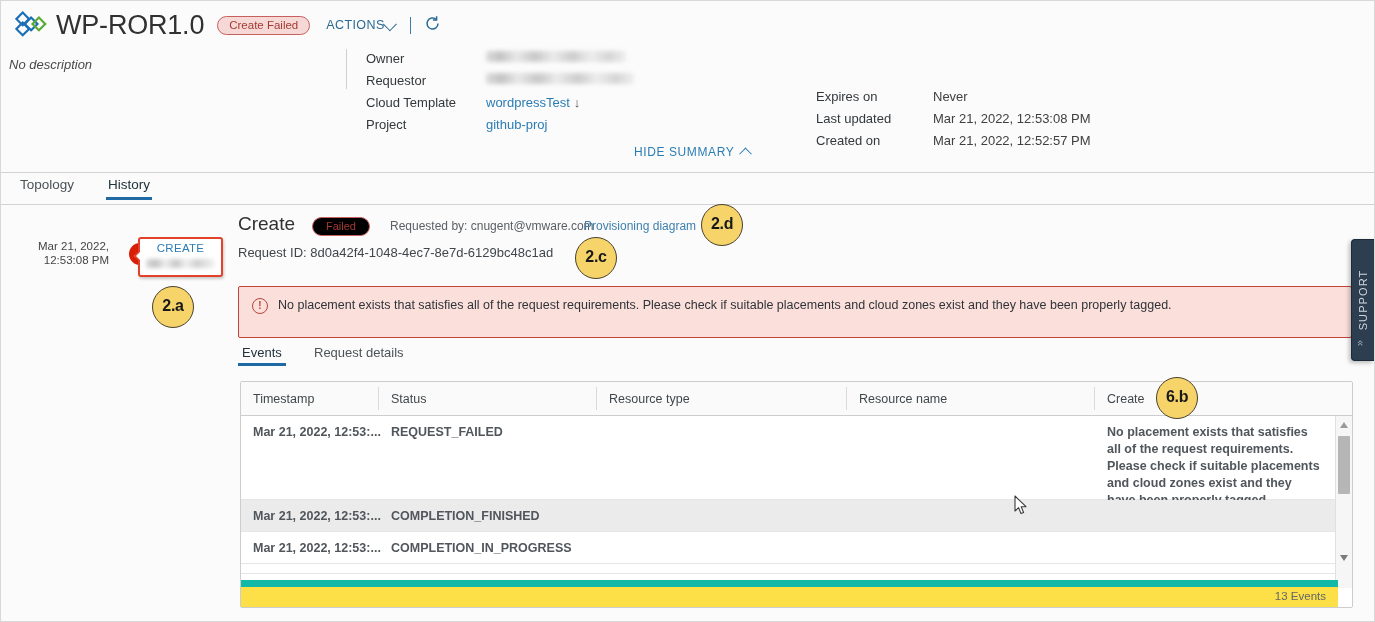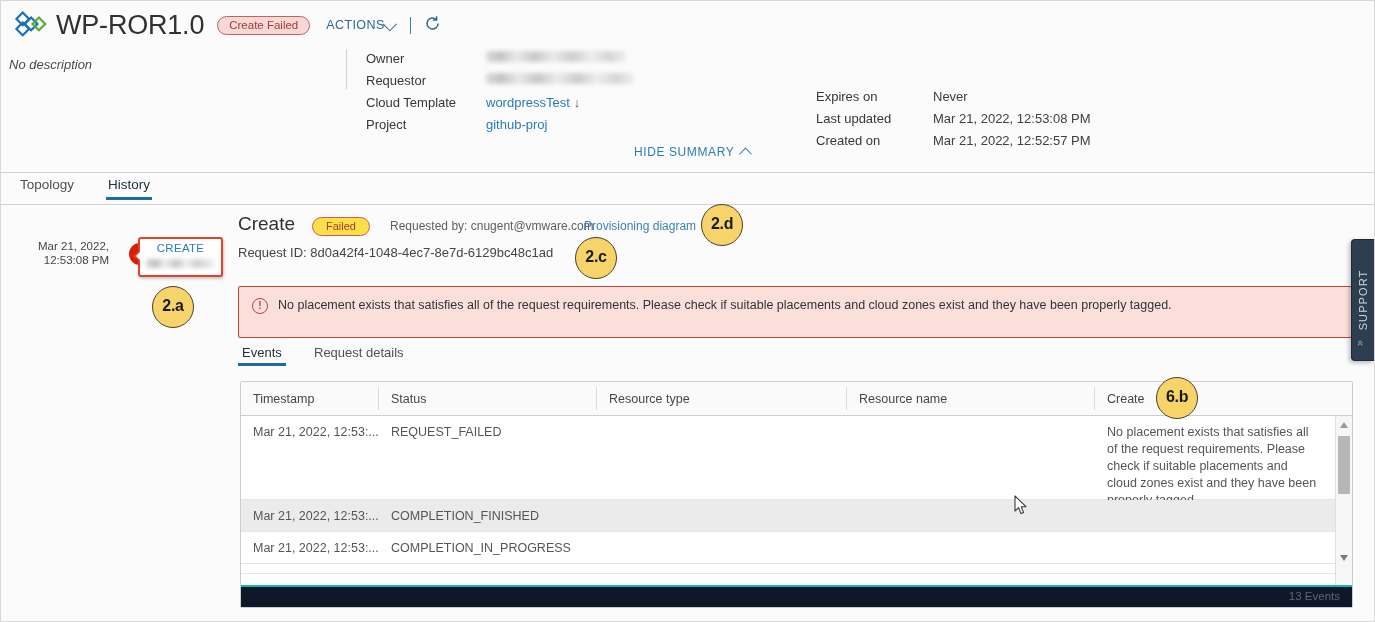--- a/index.html
+++ b/index.html
@@ -269,21 +269,21 @@
   .detail-title {
     position: absolute;
     left: 237px; top: 212px;
     font-size: 19px;
     color: #313131;
   }
   .failed-pill {
     position: absolute;
     left: 311px; top: 216px;
     border: 1.4px solid #c75f5f;
-    background: #fde047;
+    background: #000000;
     color: #a43a32;
     border-radius: 11px;
     font-size: 11px;
     padding: 2px 13px 3px;
   }
   .requested-by {
     position: absolute;
     left: 389px; top: 218px;
     font-size: 12px;
     color: #5a6065;
@@ -398,43 +398,44 @@
 
   .tbl-body {
     position: relative;
     height: 172px;
     overflow: hidden;
   }
   .trow {
     position: relative;
     border-bottom: 1px solid #e6e6e6;
     box-sizing: border-box;
+    font-weight: bold;
   }
   .trow.r0 { height: 84px; background: #ffffff; }
   .trow.r1 { height: 32px; background: #ebebeb; }
   .trow.r2 { height: 32px; background: #ffffff; }
   .trow.r3 { height: 10px; background: #ffffff; }
   .cell {
     position: absolute;
     font-size: 12.5px;
     color: #50565b;
   }
   .cell.c0 { left: 12px; top: 9px; }
   .cell.c1 { left: 150px; top: 9px; }
   .cell.c4 {
     left: 866px; top: 8px;
     width: 213px;
     line-height: 17px;
   }
   .tbl-foot {
     position: absolute;
-    left: 0; right: 0; bottom: 0;
+    left: 0; right: 14px; bottom: 0;
     height: 20px;
-    background: #0f172a;
-    border-top: 2px solid #14b8a6;
+    background: #fde047;
+    border-top: 7px solid #14b8a6;
   }
   .events-count {
     position: absolute;
     right: 12px; top: 3px;
     font-size: 11.5px;
     color: #60666b;
   }
 
   
   .vscroll {

